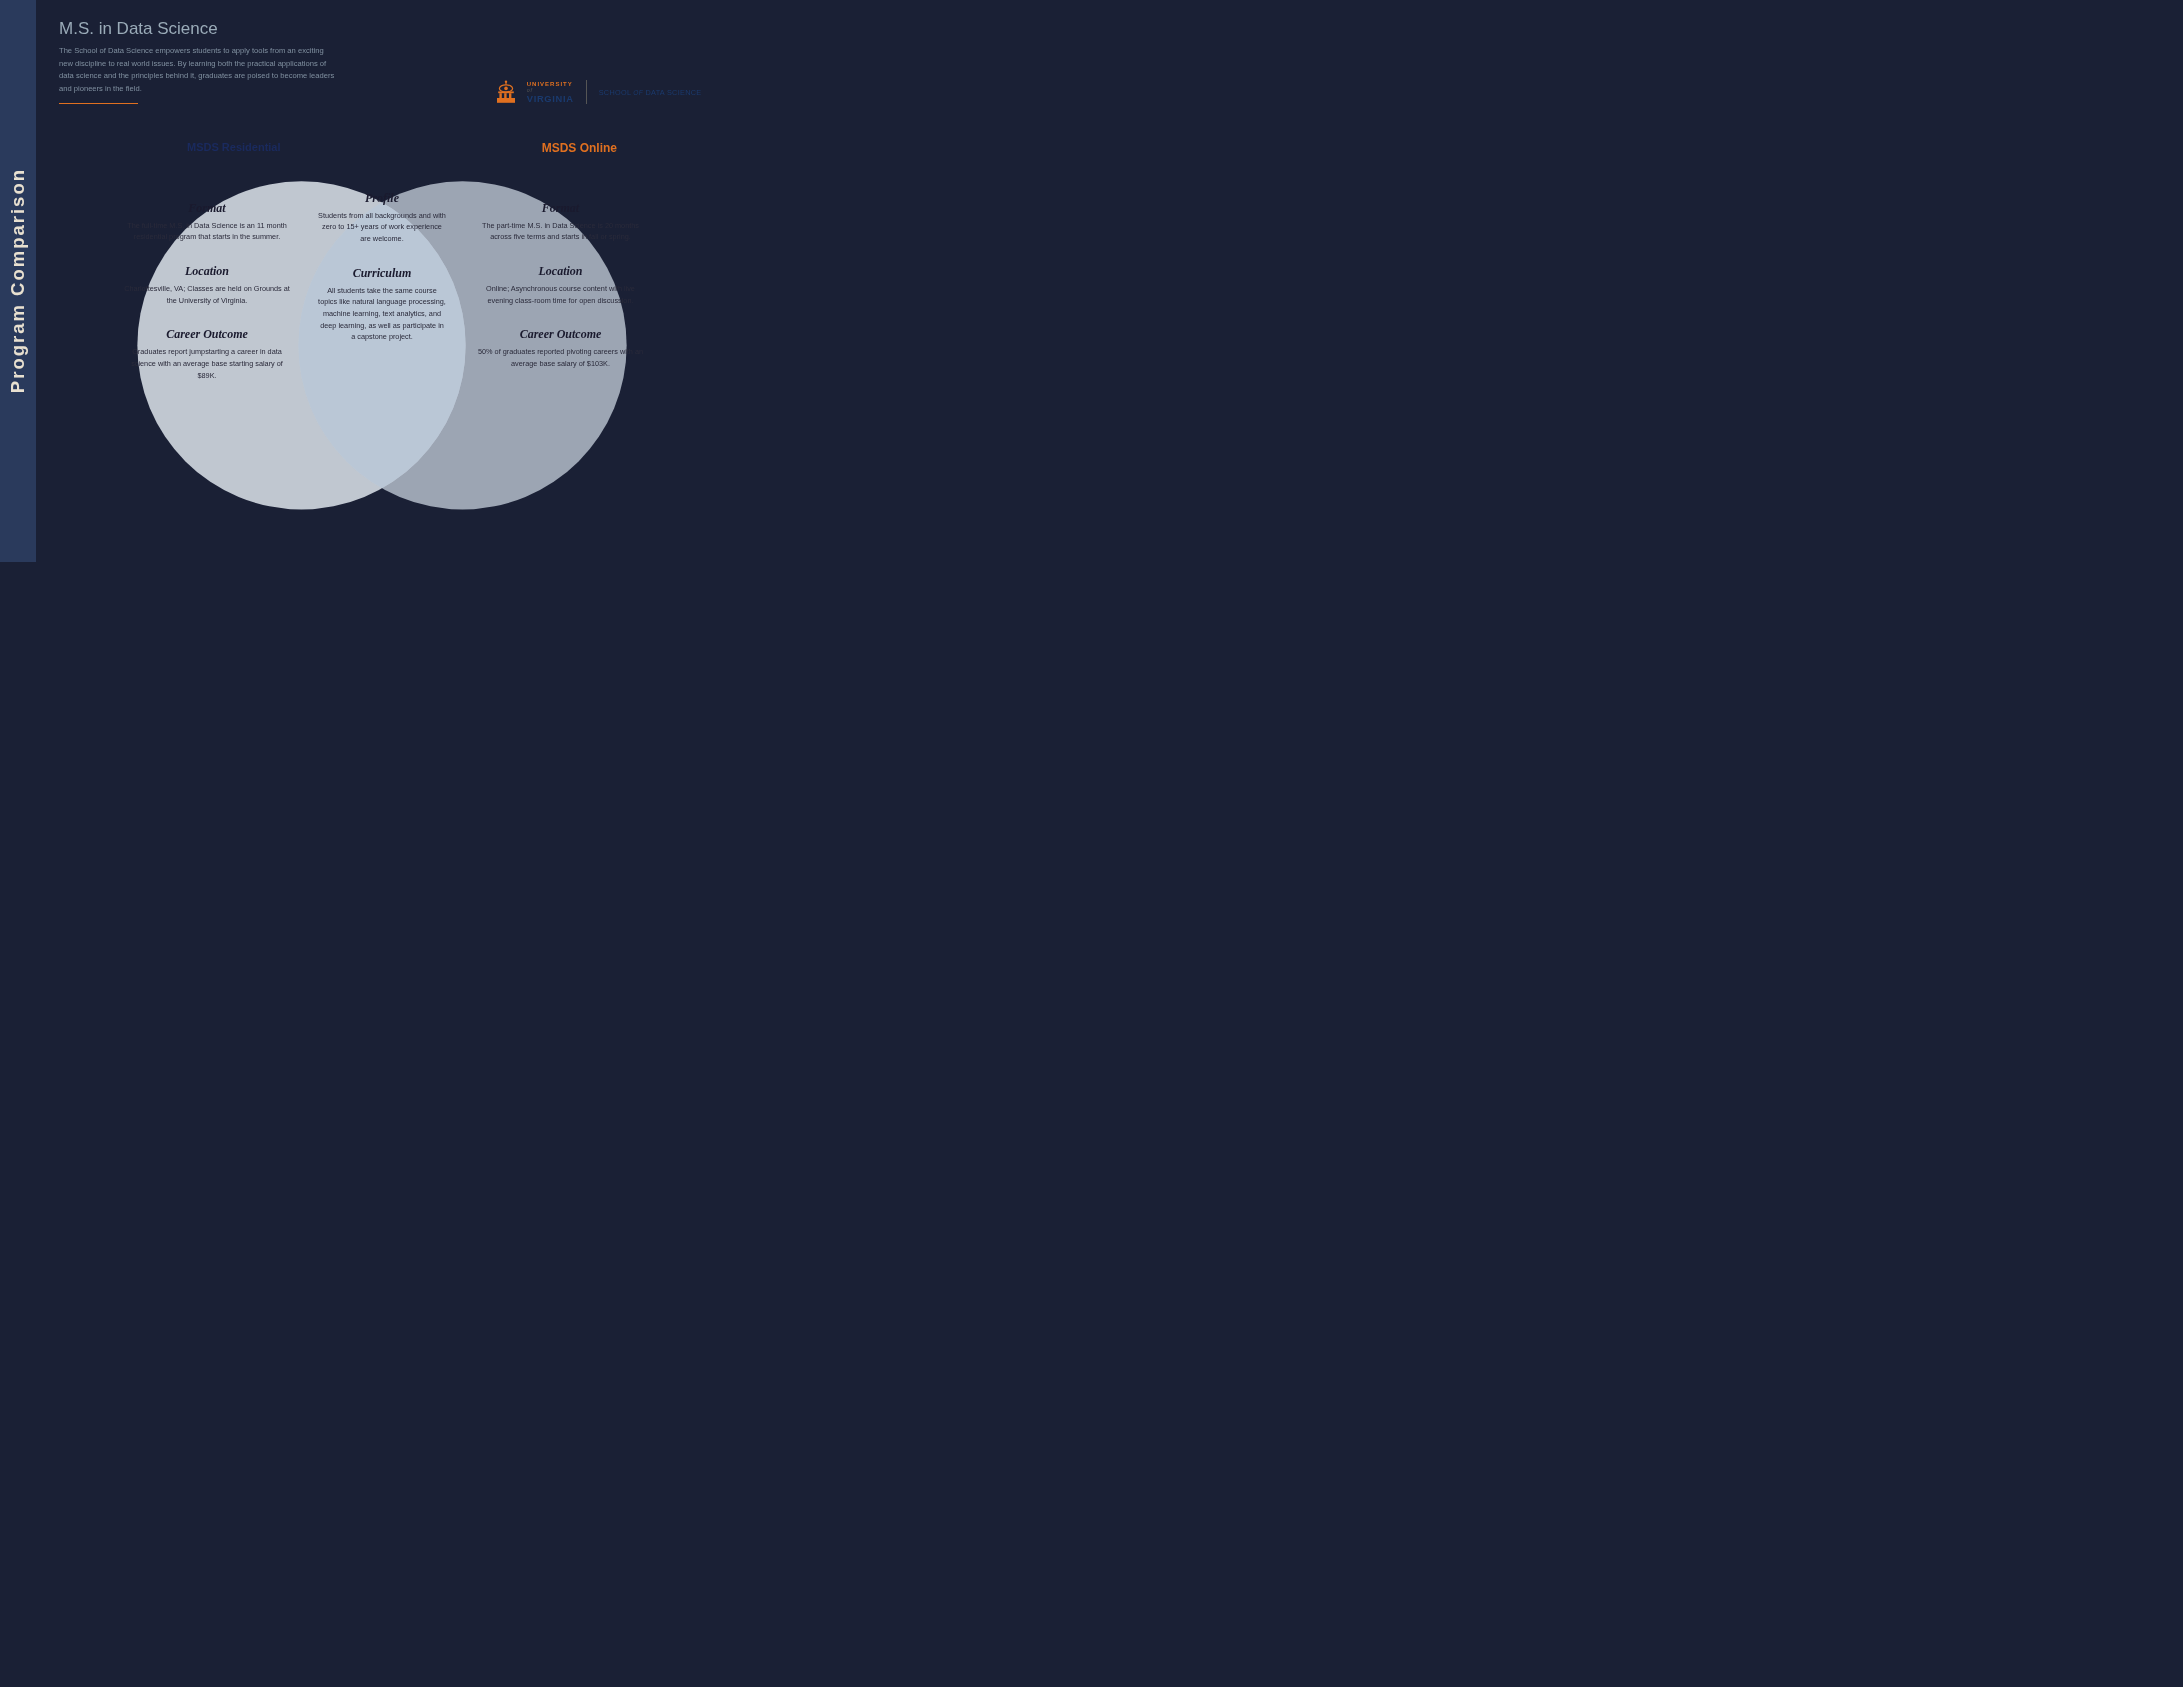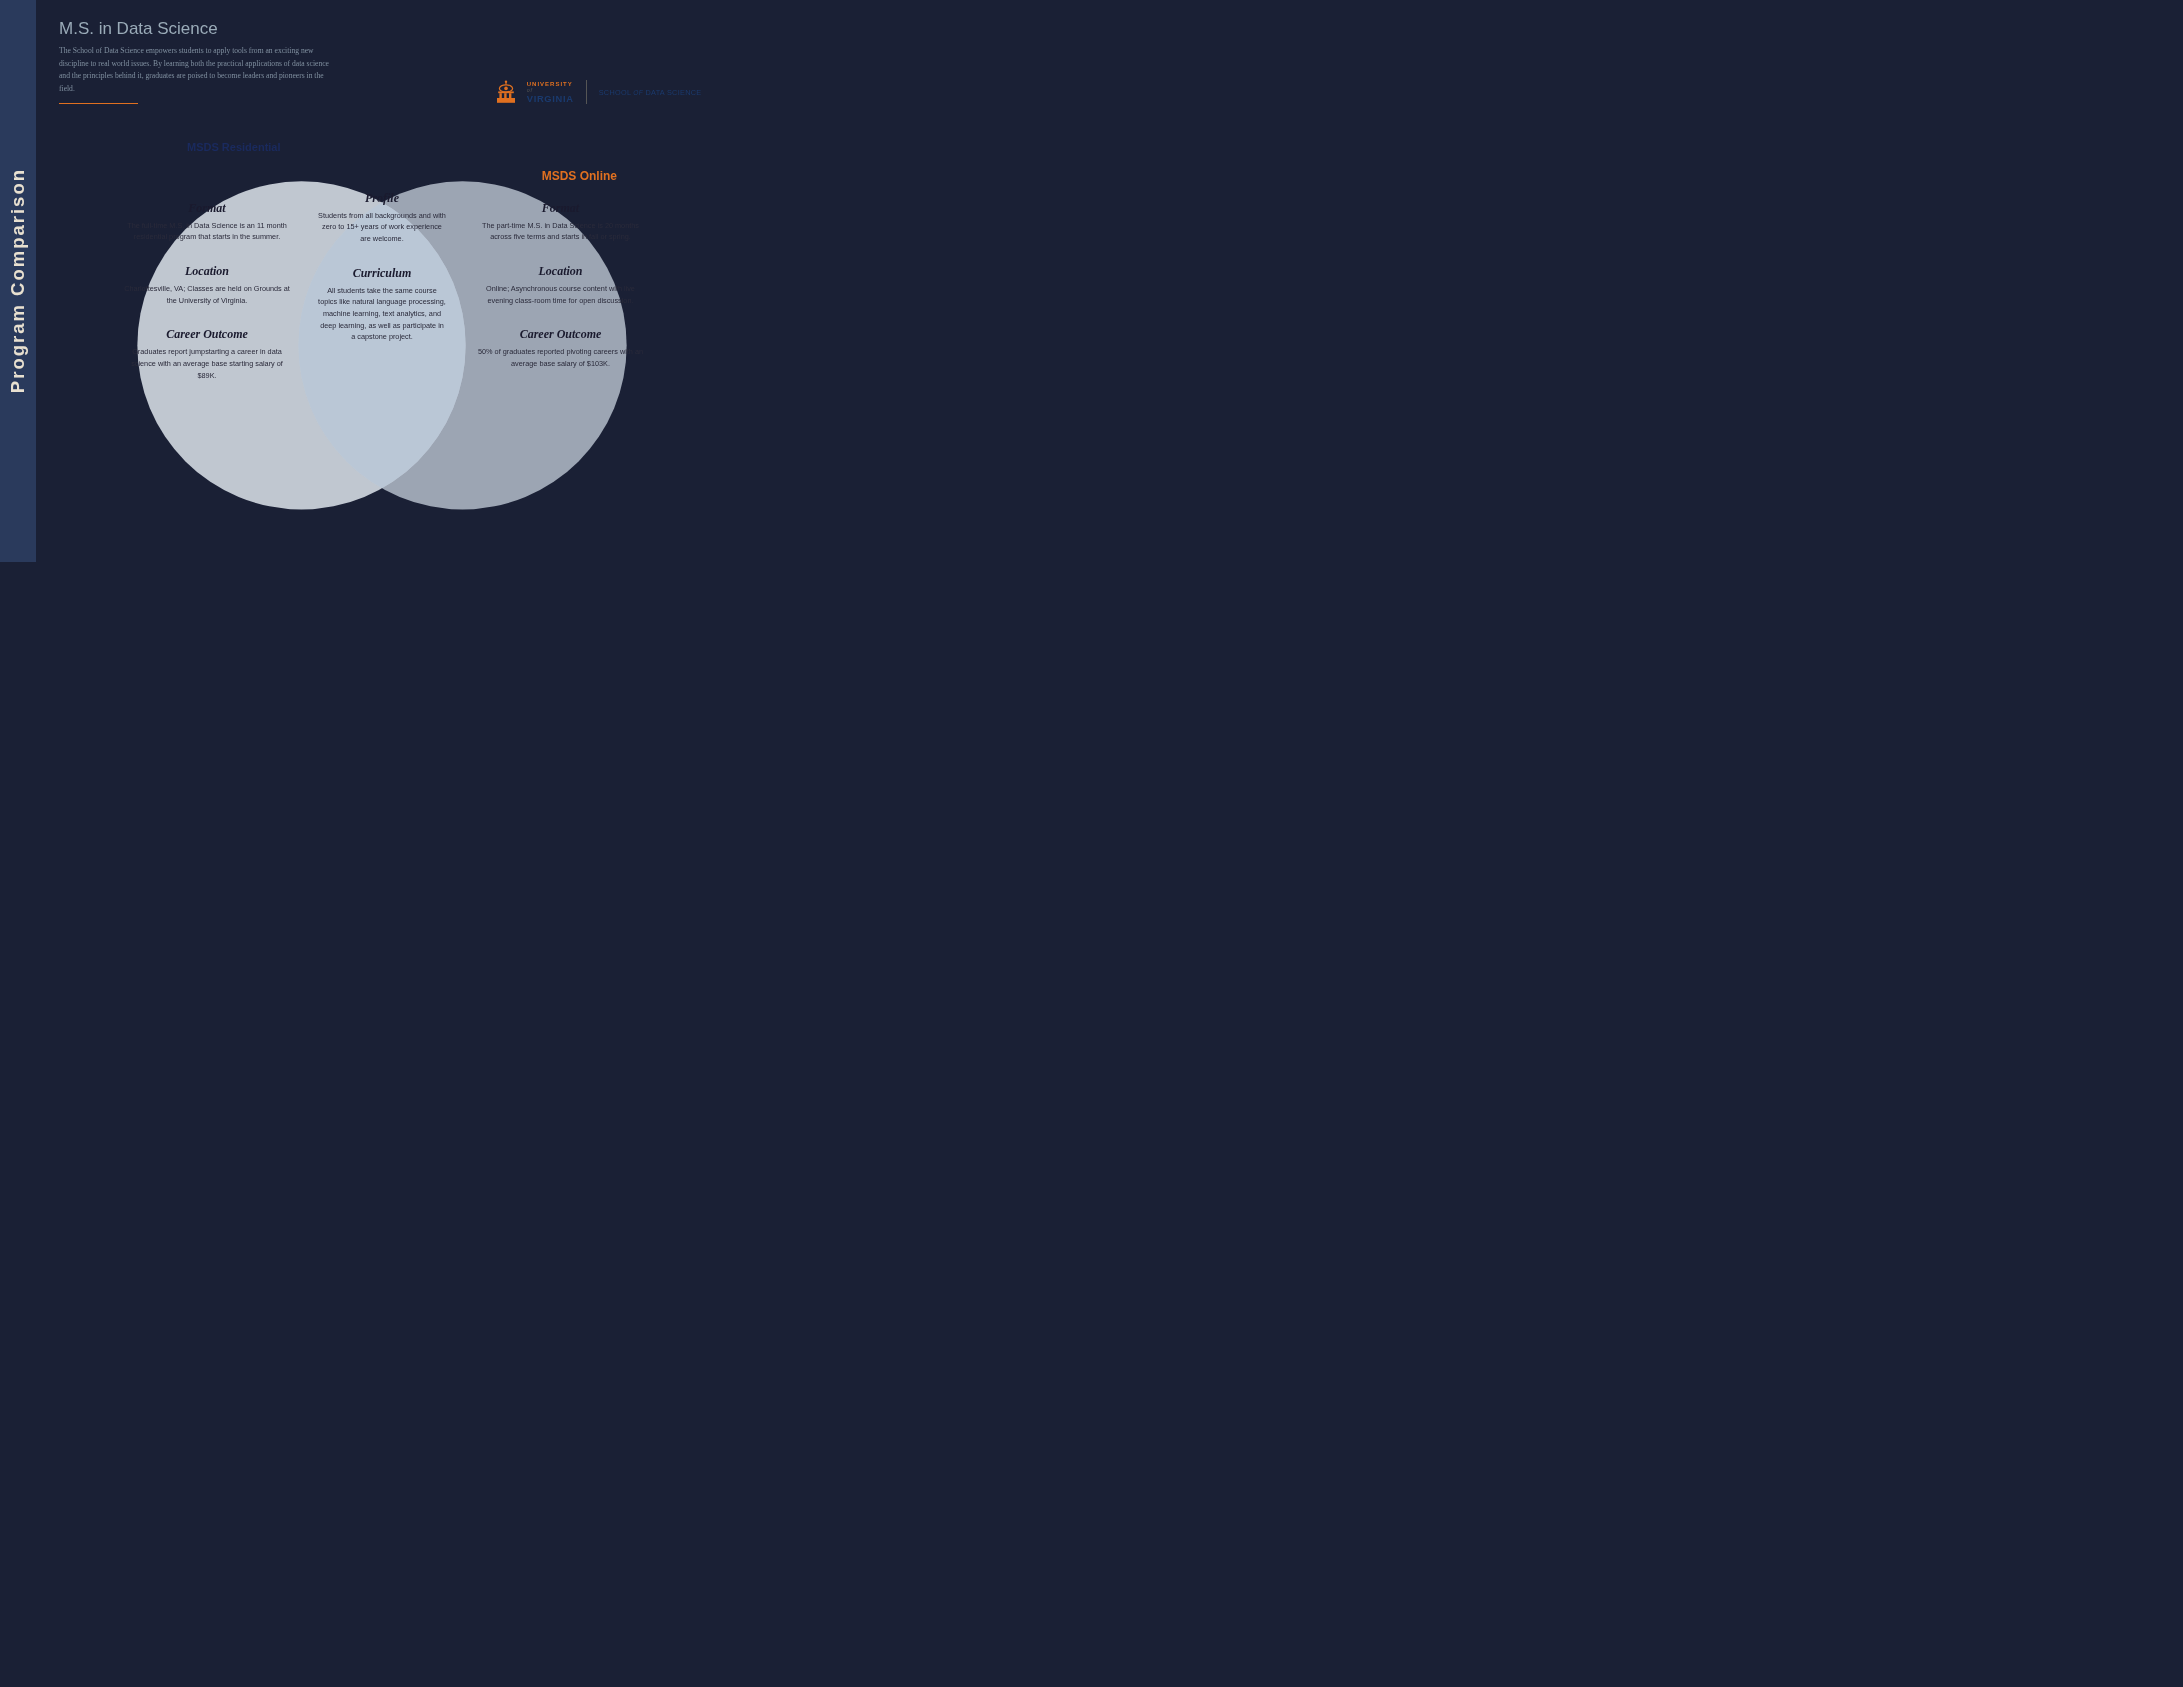--- a/index.html
+++ b/index.html
@@ -65,21 +65,21 @@
       font-size: 17px;
       font-weight: 400;
       font-family: 'Arial', sans-serif;
       margin-bottom: 6.6px;
     }
 
     .description {
       color: #8090a0;
       font-size: 7.6px;
       line-height: 1.65;
-      font-family: Liberation Serif, serif;
+      font-family: Liberation Sans, sans-serif;
       font-weight: 400;
     }
 
     .orange-line {
       width: 79px;
       height: 1.3px;
       background: #e07020;
       margin-top: 8px;
     }
 
@@ -178,21 +178,20 @@
 
     .section-heading-right {
       position: absolute;
       top: 0;
       right: 46px;
       color: #e07020;
       font-size: 12px;
       font-weight: 900;
       font-family: 'Arial', sans-serif;
       text-align: center;
-      margin-top: 28px;
     }
 
     
     .content-left {
       position: absolute;
       left: 20px;
       top: 60px;
       width: 172px;
       text-align: center;
     }

